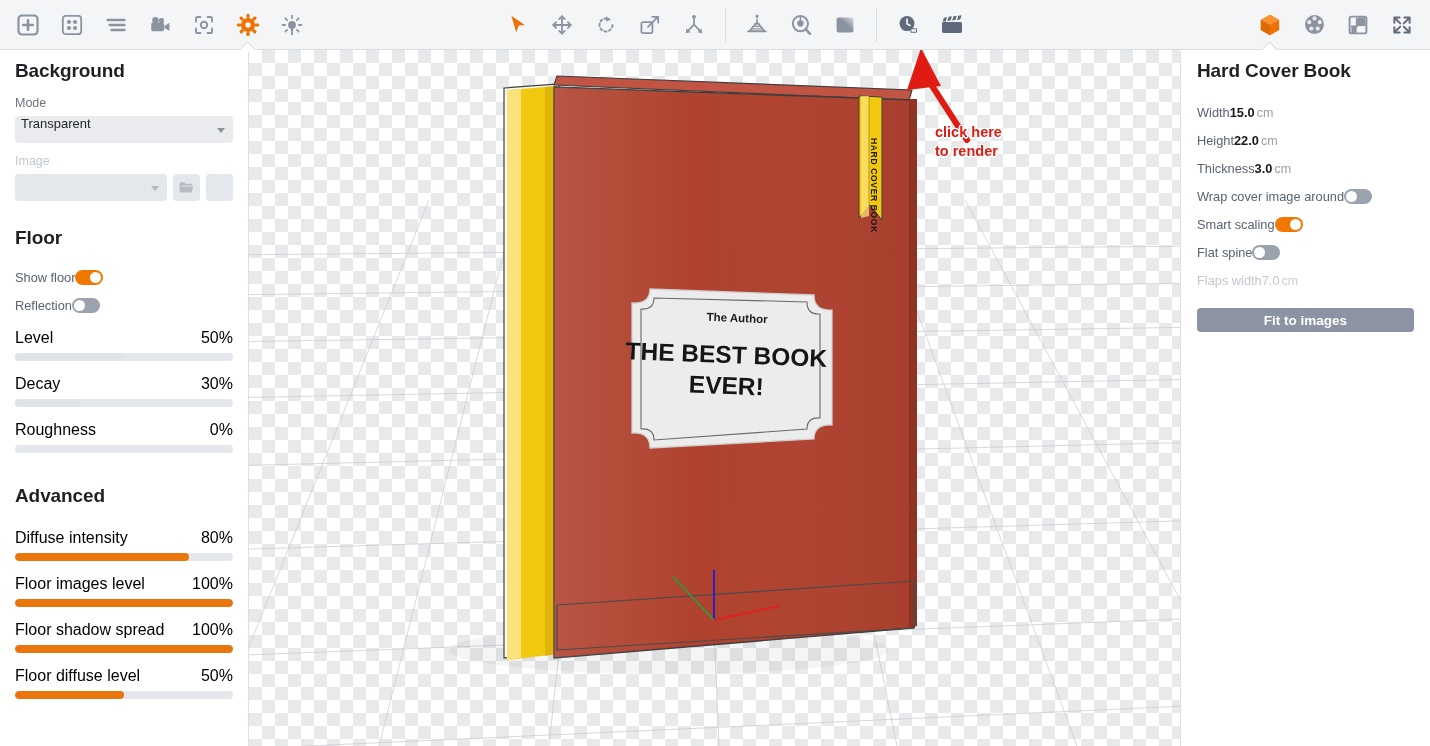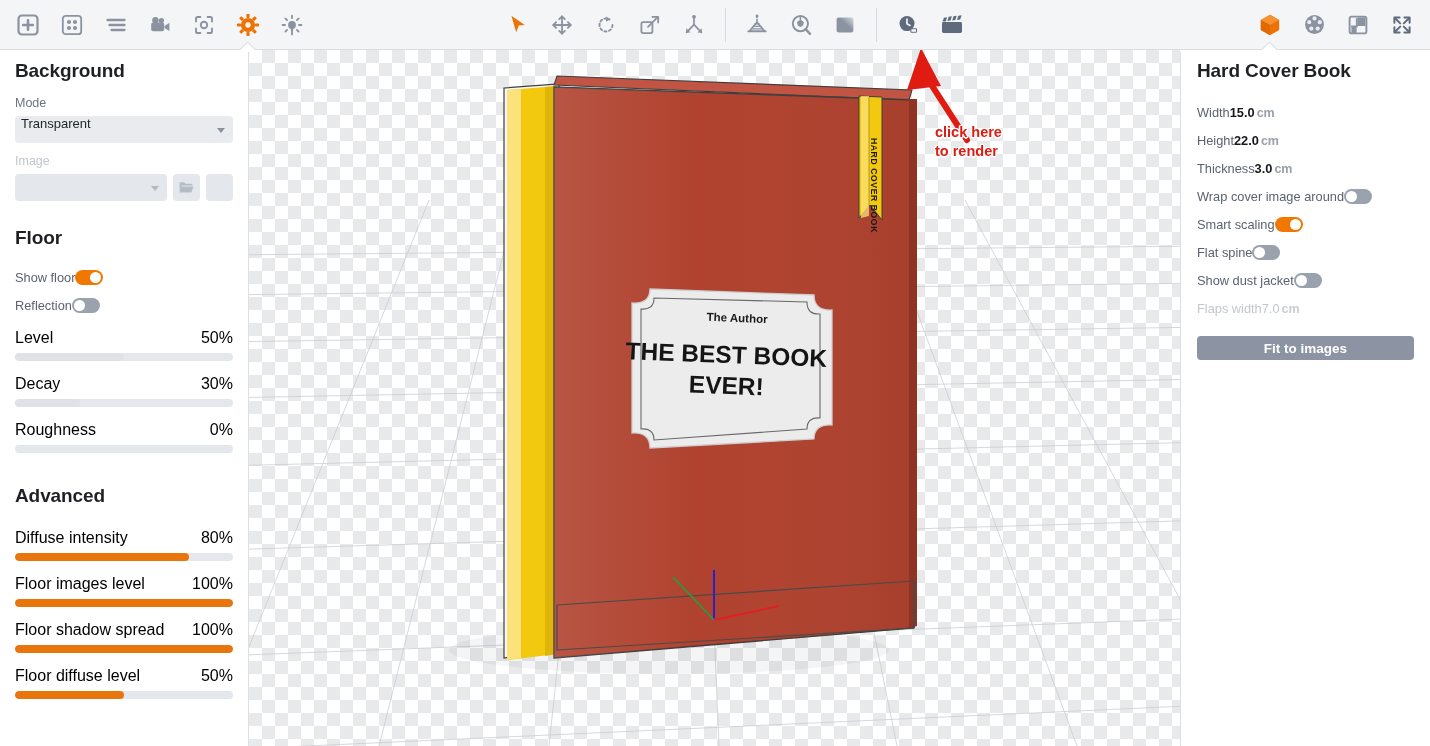--- a/index.html
+++ b/index.html
@@ -117,21 +117,21 @@
   }
 
   .row {
     display: flex; align-items: center; justify-content: flex-start;
     height: 28px;
   }
   .row .lbl { font-size: 12.8px; color: #5a6271; }
   .row .lbl.dim { color: #c2c7cf; }
   .row .val { font-size: 12.8px; color: #16181c; font-weight: bold; }
   .row .val.dim { color: #c2c7cf; font-weight: normal; }
-  .row .unit { font-size: 12.5px; color: #9aa1ab; font-weight: bold; margin-left: 2px; }
+  .row .unit { font-size: 12.5px; color: #9aa1ab; font-weight: normal; margin-left: 2px; }
   .row .unit.dim { color: #c9ced5; }
 
   .toggle {
     width: 28px; height: 15px;
     border-radius: 8px;
     background: #9aa2ae;
     position: relative;
     cursor: pointer;
     flex: none;
   }
@@ -547,26 +547,20 @@
         </span>
     </div>
     <div class="row">
       <span class="lbl">Smart scaling</span>
       <span class="toggle on">
           <span class="knob"></span>
         </span>
     </div>
     <div class="row">
       <span class="lbl">Flat spine</span>
-      <span class="toggle">
-          <span class="knob"></span>
-        </span>
-    </div>
-    <div class="row">
-      <span class="lbl">Show dust jacket</span>
       <span class="toggle">
           <span class="knob"></span>
         </span>
     </div>
     <div class="row">
       <span class="lbl dim">Flaps width</span>
       <span><span class="val dim">7.0</span><span class="unit dim">cm</span></span>
     </div>
 
     <div class="primary-btn">Fit to images</div>

